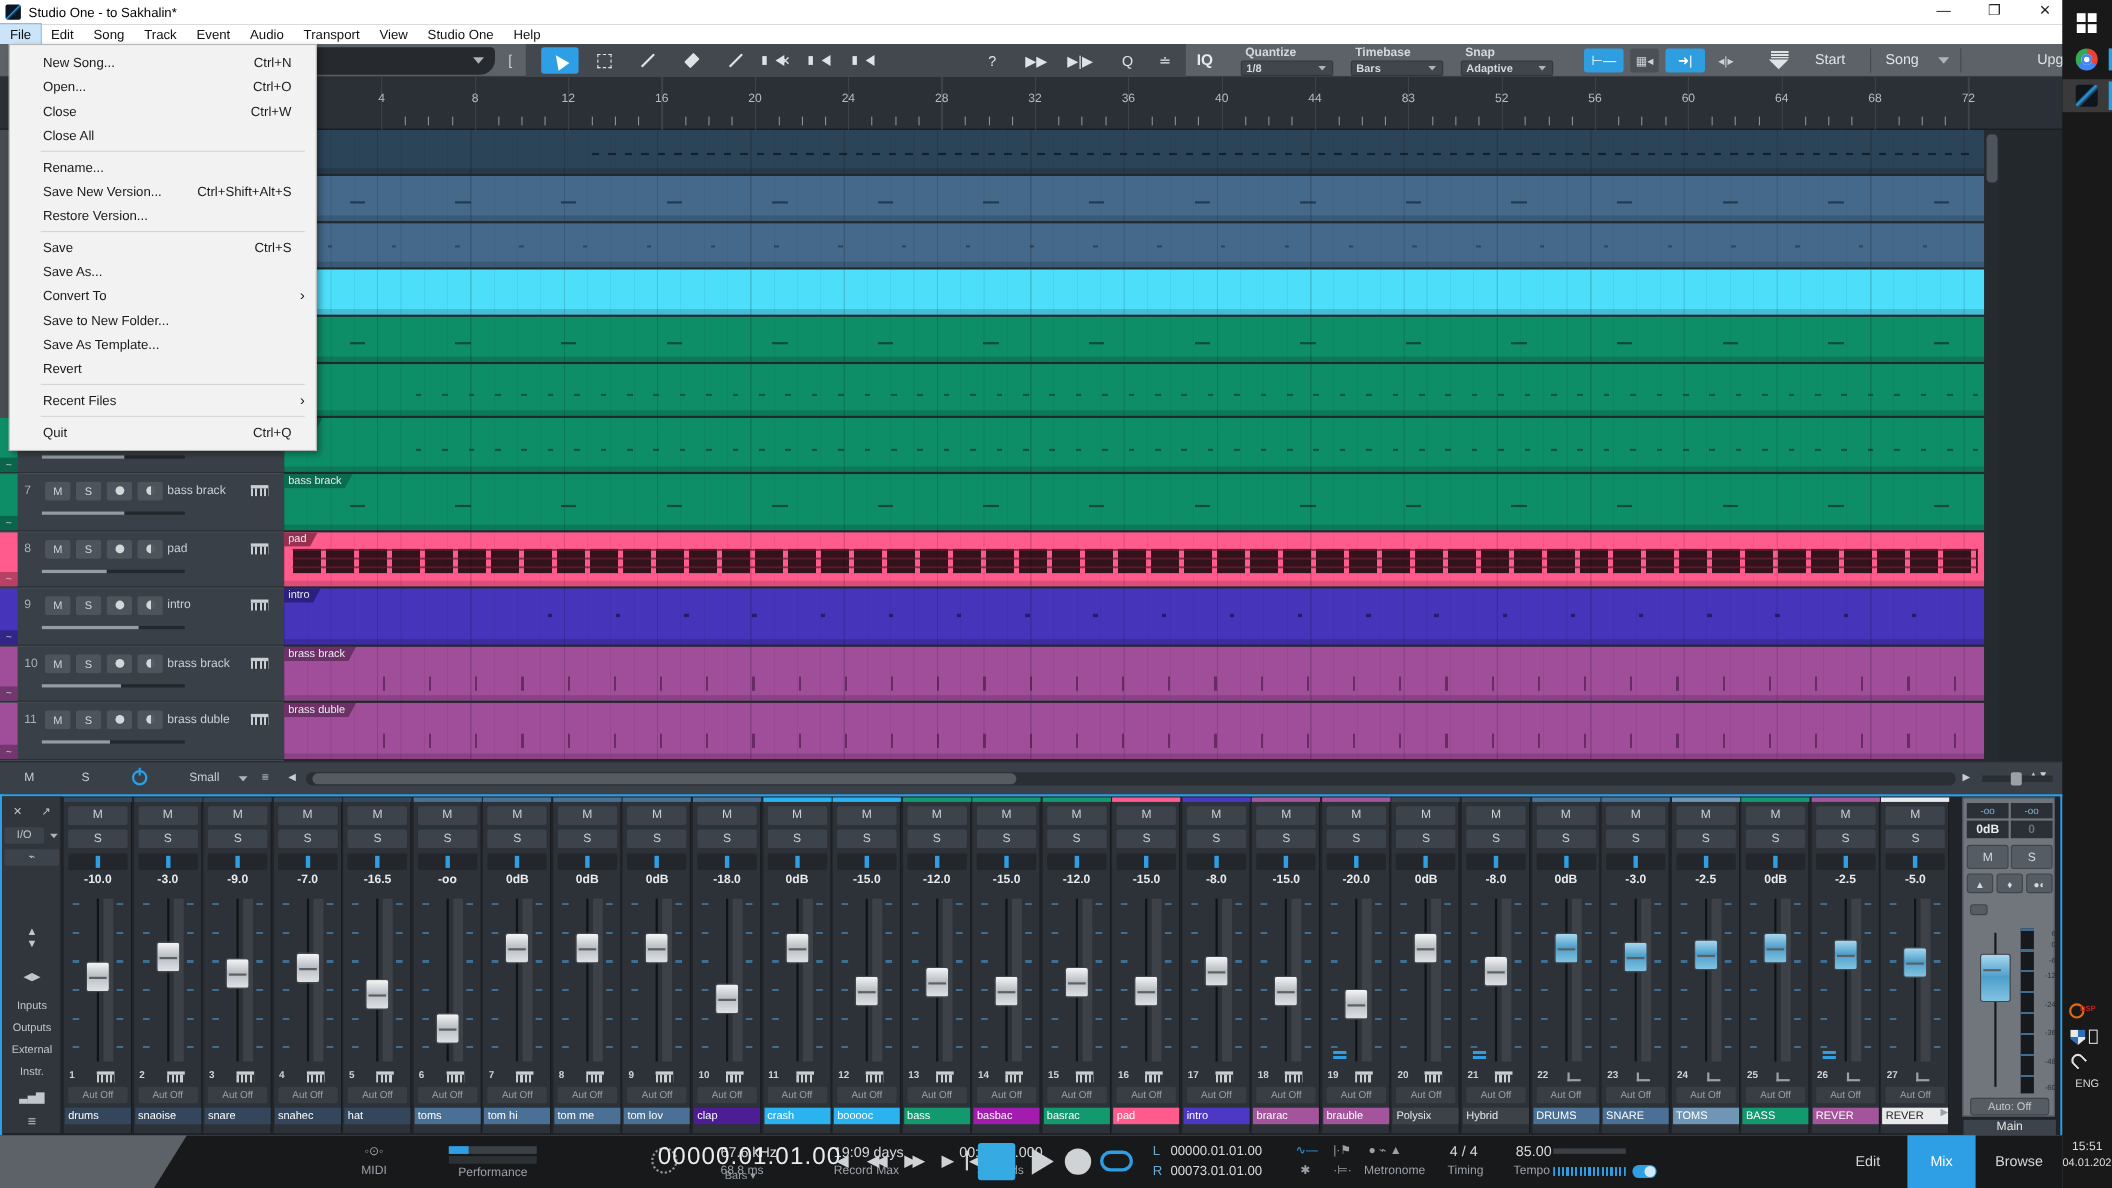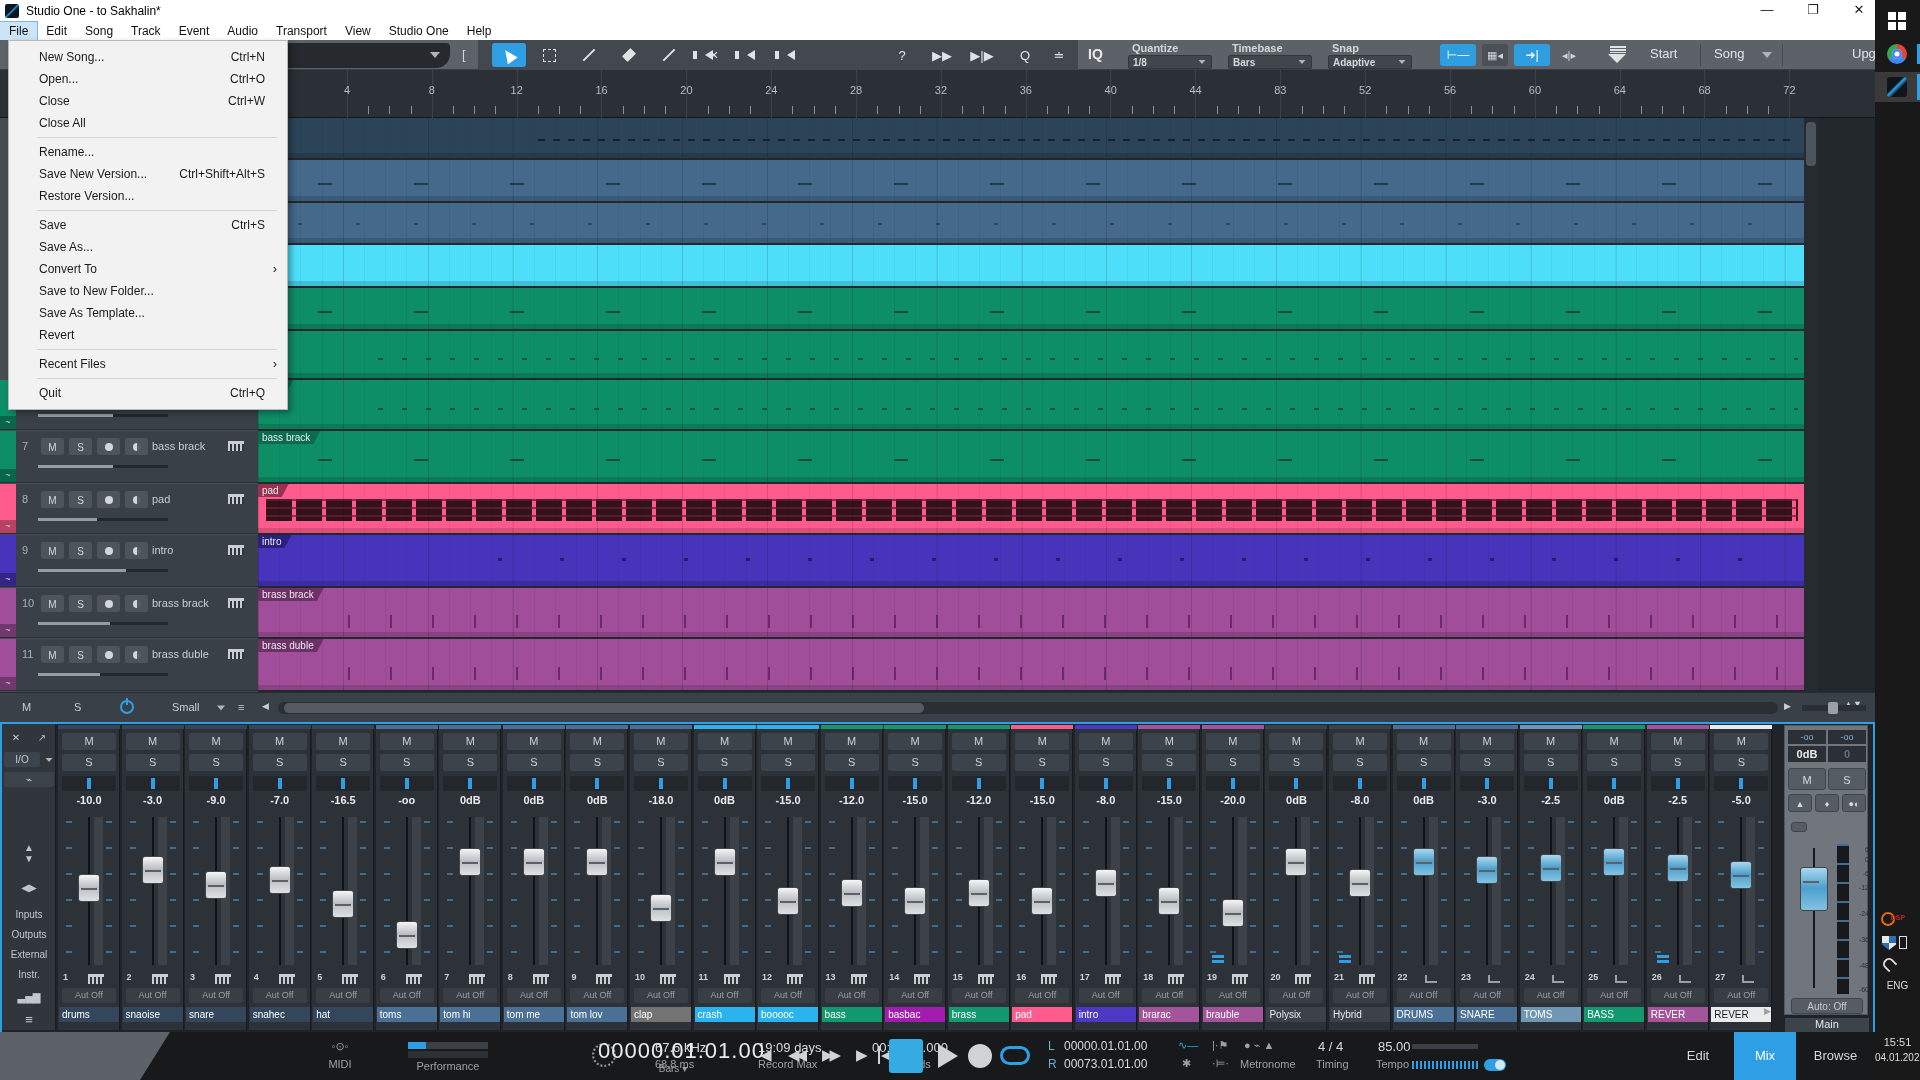--- a/index.html
+++ b/index.html
@@ -708,21 +708,21 @@
           <div class="ftrack">
             <div class="ticksL"></div>
             <div class="ticksR"></div>
             <div class="groove"></div>
             <div class="meter"></div>
             <div class="knob" style="top: 81px;"></div>
           </div>
           <div class="chnum">10</div>
           <div class="keysicon chkeys" style="position: absolute;"></div>
           <div class="chaut">Aut Off</div>
-          <div class="chname" style="background: #737373;">clap</div>
+          <div class="chname" style="background: #4c1d95;">clap</div>
         </div>
         <div class="ch" style="left: 635.5px;">
           <div class="chstrip" style="background: rgb(43, 179, 239);"></div>
           <div class="chbtn" style="top: 8px;">M</div>
           <div class="chbtn" style="top: 29px;">S</div>
           <div class="chpan">
             <i></i>
           </div>
           <div class="chval">0dB</div>
           <div class="ftrack">
@@ -808,21 +808,21 @@
           <div class="ftrack">
             <div class="ticksL"></div>
             <div class="ticksR"></div>
             <div class="groove"></div>
             <div class="meter"></div>
             <div class="knob" style="top: 66px;"></div>
           </div>
           <div class="chnum">15</div>
           <div class="keysicon chkeys" style="position: absolute;"></div>
           <div class="chaut">Aut Off</div>
-          <div class="chname" style="background: rgb(18, 153, 110);">brass</div>
+          <div class="chname" style="background: rgb(18, 153, 110);">basrac</div>
         </div>
         <div class="ch" style="left: 953.25px;">
           <div class="chstrip" style="background: rgb(255, 92, 141);"></div>
           <div class="chbtn" style="top: 8px;">M</div>
           <div class="chbtn" style="top: 29px;">S</div>
           <div class="chpan">
             <i></i>
           </div>
           <div class="chval">-15.0</div>
           <div class="ftrack">

